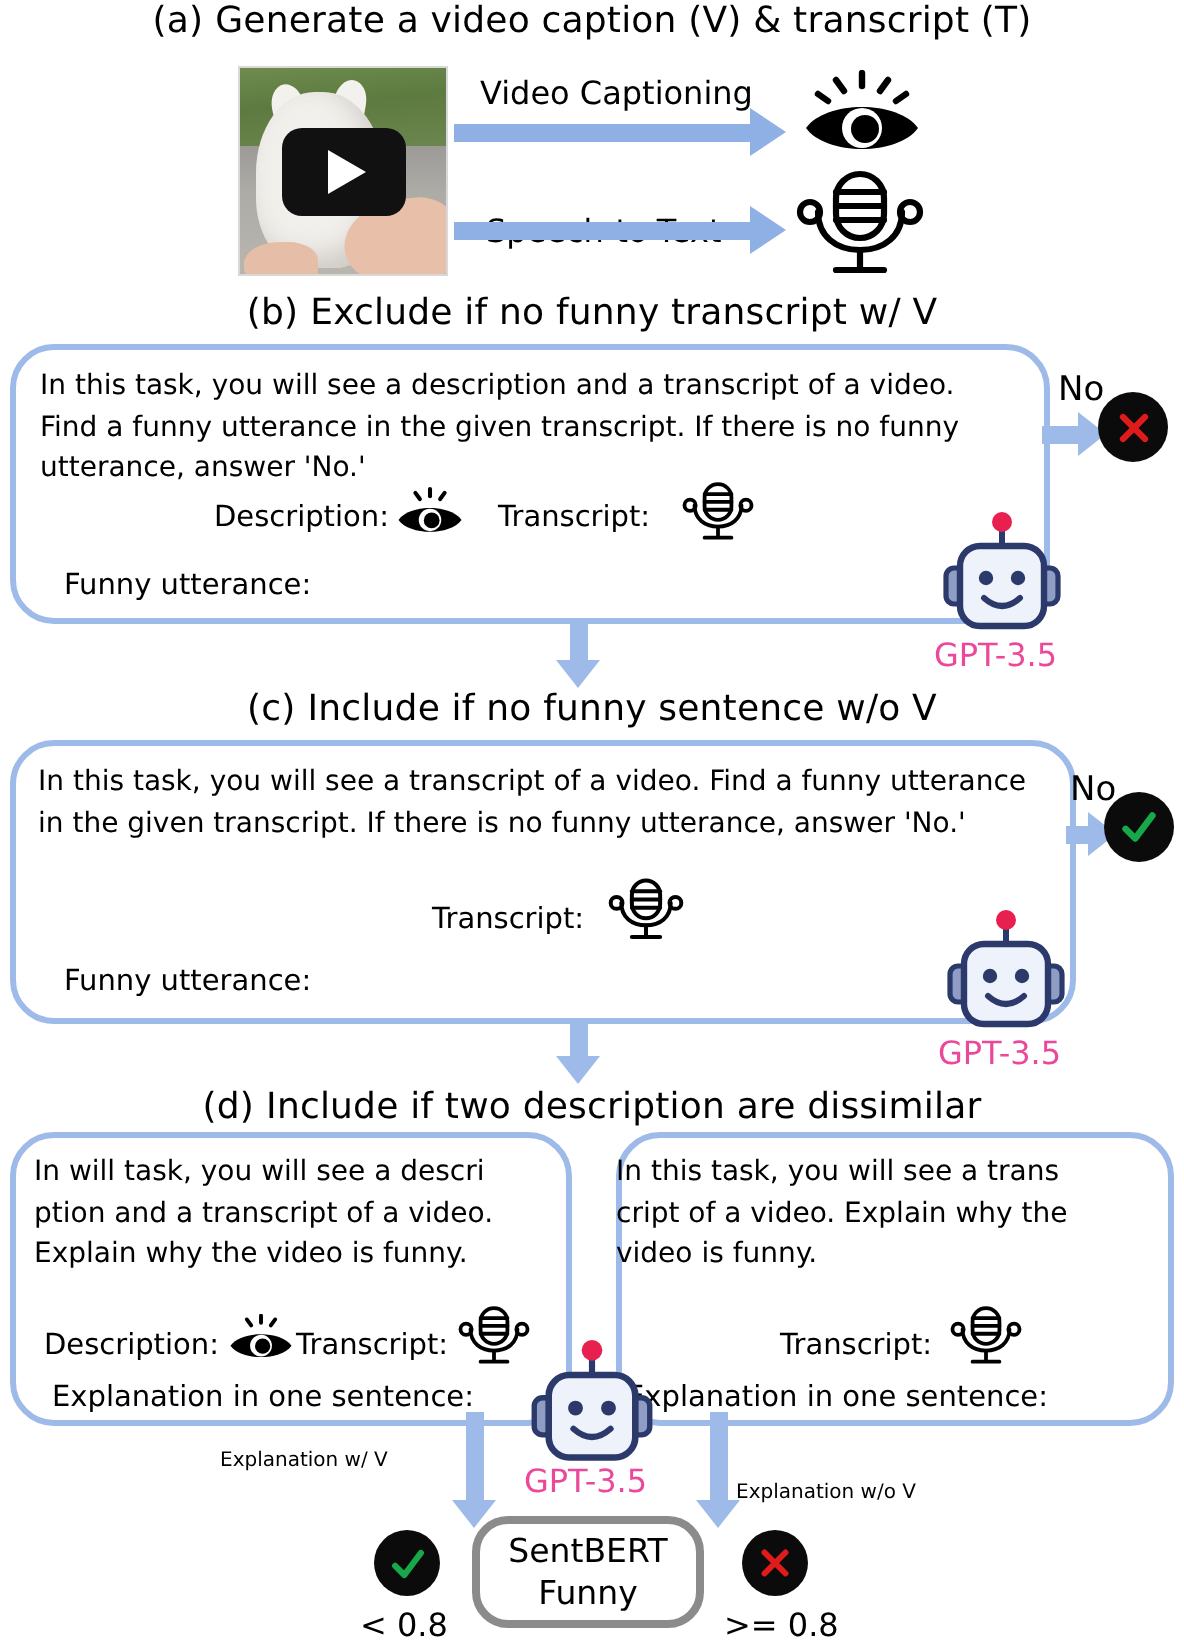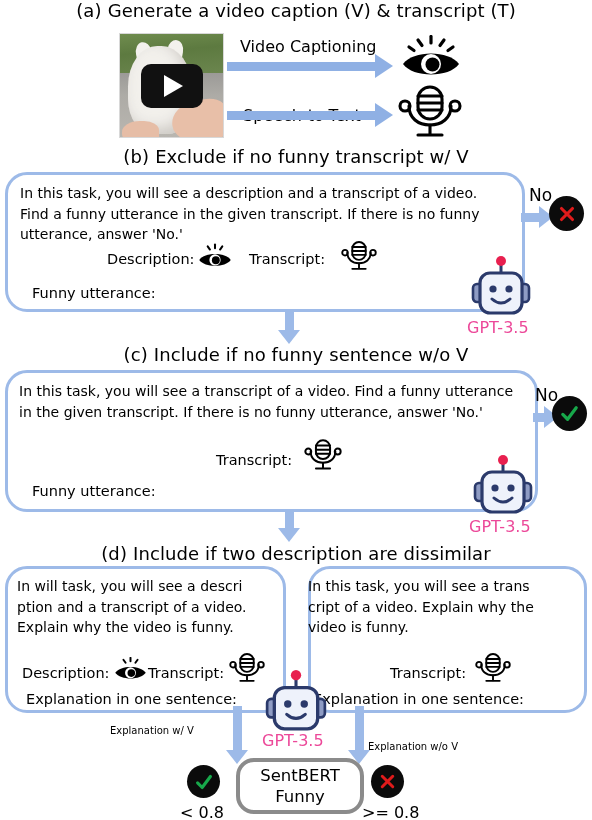--- a/index.html
+++ b/index.html
@@ -327,21 +327,21 @@
 <div class="gptlabel" style="left:262px;top:731px;">GPT-3.5</div>
 
 <div class="vline" style="left:233px;top:706px;height:46px;"></div>
 <div class="arrow-down" style="left:226px;top:750px;"></div>
 <div class="conlabel" style="left:110px;top:725px;">Explanation w/ V</div>
 
 <div class="vline" style="left:355px;top:706px;height:46px;"></div>
 <div class="arrow-down" style="left:348px;top:750px;"></div>
 <div class="conlabel" style="left:368px;top:725px;margin-top:16px;">Explanation w/o V</div>
 
-<div class="sentbox" style="left:236px;top:758px;width:128px;height:56px;">
+<div class="sentbox" style="left:236px;top:758px;width:116px;height:56px;">
   <span>SentBERT</span>
   <span>Funny</span>
 </div>
 
 <div class="badge" style="left:187px;top:765px;width:33px;height:33px;">
   <svg width="22" height="22" viewBox="0 0 24 24">
     <path d="M5 13 L10 18 L19 6" fill="none" stroke="#17a84a" stroke-width="3.4" stroke-linecap="round" stroke-linejoin="round"></path>
   </svg>
 </div>
 <div class="thrlabel" style="left:180px;top:803px;">&lt; 0.8</div>

